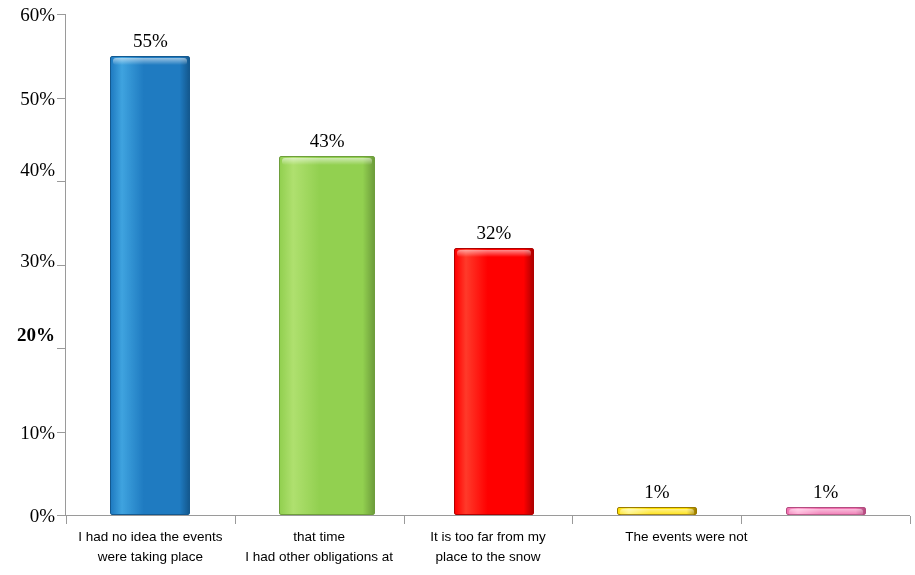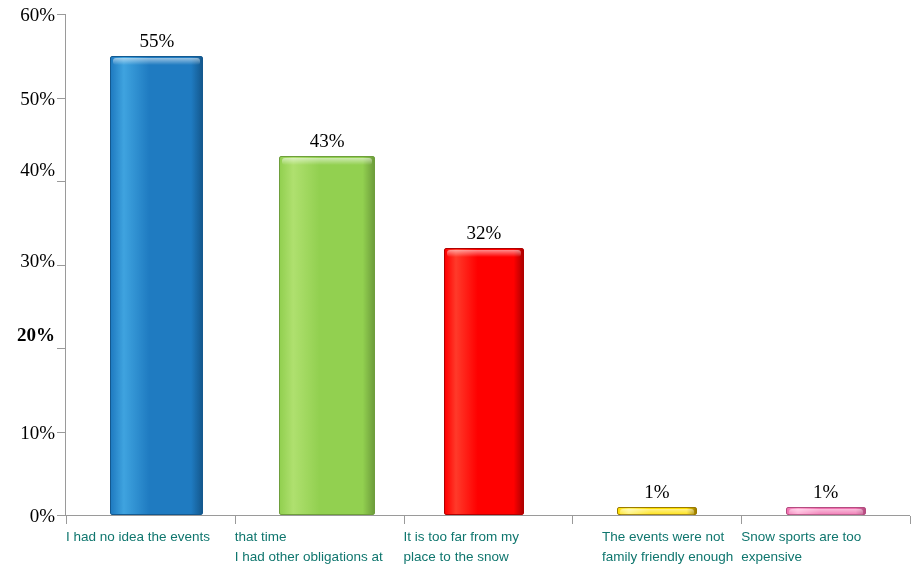--- a/index.html
+++ b/index.html
@@ -112,23 +112,24 @@
     font-family: "Liberation Serif", serif;
     font-size: 19px;
     color: #000000;
     line-height: 1;
   }
 
   
   .cat-label {
     position: absolute;
     top: 527px;
+    text-align: center;
     font-family: "Liberation Sans", sans-serif;
     font-size: 13.5px;
-    color: #0f766e;
+    color: #000000;
     line-height: 1.45;
   }
 </style>
 </head>
 <body>
 
 <div id="chart-root">
 
   <div id="y-axis-labels">
       <div class="y-tick-label" style="top: 506px;">0%</div>
@@ -136,33 +137,33 @@
       <div class="y-tick-label" style="top: 325px; font-weight: bold;">20%</div>
       <div class="y-tick-label" style="top: 251px;">30%</div>
       <div class="y-tick-label" style="top: 160px;">40%</div>
       <div class="y-tick-label" style="top: 88.5px;">50%</div>
       <div class="y-tick-label" style="top: 5px;">60%</div>
     </div>
   <div id="y-axis-line"></div>
   <div id="x-axis-line"></div>
 
   <div id="plot-area">
-      <div class="bar-slot" style="left: 44.4px; width: 93px;">
+      <div class="bar-slot" style="left: 44.4px; width: 80px;">
         <div class="bar" style="height: 459.25px; background: linear-gradient(to right, rgb(31, 123, 193) 0%, rgb(63, 163, 223) 14%, rgb(31, 123, 193) 42%, rgb(31, 123, 193) 88%, rgb(20, 89, 143) 100%); border-color: rgb(20, 89, 143);">
           <div class="bar-sheen"></div>
         </div>
         <div class="bar-label" style="bottom: 465.25px;">55%</div>
       </div>
       <div class="bar-slot" style="left: 213.2px; width: 96px;">
         <div class="bar" style="height: 359.05px; background: linear-gradient(to right, rgb(146, 208, 80) 0%, rgb(175, 224, 111) 14%, rgb(146, 208, 80) 42%, rgb(146, 208, 80) 88%, rgb(110, 158, 60) 100%); border-color: rgb(110, 158, 60);">
           <div class="bar-sheen"></div>
         </div>
         <div class="bar-label" style="bottom: 365.05px;">43%</div>
       </div>
-      <div class="bar-slot" style="left: 378px; width: 80px;">
+      <div class="bar-slot" style="left: 388px; width: 80px;">
         <div class="bar" style="height: 267.2px; background: linear-gradient(to right, rgb(255, 0, 0) 0%, rgb(255, 58, 42) 14%, rgb(255, 0, 0) 42%, rgb(255, 0, 0) 88%, rgb(176, 0, 0) 100%); border-color: rgb(176, 0, 0);">
           <div class="bar-sheen"></div>
         </div>
         <div class="bar-label" style="bottom: 273.2px;">32%</div>
       </div>
       <div class="bar-slot" style="left: 550.8px; width: 80px;">
         <div class="bar" style="height: 8.35px; background: linear-gradient(to right, rgb(255, 224, 0) 0%, rgb(255, 243, 106) 14%, rgb(255, 224, 0) 42%, rgb(255, 224, 0) 88%, rgb(154, 122, 0) 100%); border-color: rgb(154, 122, 0);">
           <div class="bar-sheen"></div>
         </div>
         <div class="bar-label" style="bottom: 14.35px;">1%</div>
@@ -177,36 +178,32 @@
 
 <div class="y-tick-mark" style="top: 515px;"></div>
     <div class="y-tick-mark" style="top: 431.5px;"></div>
     <div class="y-tick-mark" style="top: 348px;"></div>
     <div class="y-tick-mark" style="top: 264.5px;"></div>
     <div class="y-tick-mark" style="top: 181px;"></div>
     <div class="y-tick-mark" style="top: 97.5px;"></div>
     <div class="y-tick-mark" style="top: 14px;"></div>
     <div class="cat-label" style="left: 66px; width: 168.8px;">
       <div>I had no idea the events</div>
+      <div>were taking place</div>
     </div>
     <div class="x-tick-mark" style="left: 66px;"></div>
     <div class="cat-label" style="left: 234.8px; width: 168.8px;">
       <div>that time</div>
       <div>I had other obligations at</div>
     </div>
     <div class="x-tick-mark" style="left: 234.8px;"></div>
     <div class="cat-label" style="left: 403.6px; width: 168.8px;">
       <div>It is too far from my</div>
       <div>place to the snow</div>
     </div>
     <div class="x-tick-mark" style="left: 403.6px;"></div>
     <div class="cat-label" style="left: 602px; width: 168.8px;">
       <div>The events were not</div>
-      <div>family friendly enough</div>
     </div>
     <div class="x-tick-mark" style="left: 572.4px;"></div>
-    <div class="cat-label" style="left: 741.2px; width: 168.8px;">
-      <div>Snow sports are too</div>
-      <div>expensive</div>
-    </div>
     <div class="x-tick-mark" style="left: 741.2px;"></div>
     <div class="x-tick-mark" style="left: 910px;"></div>
   </div>
 
 </body></html>

